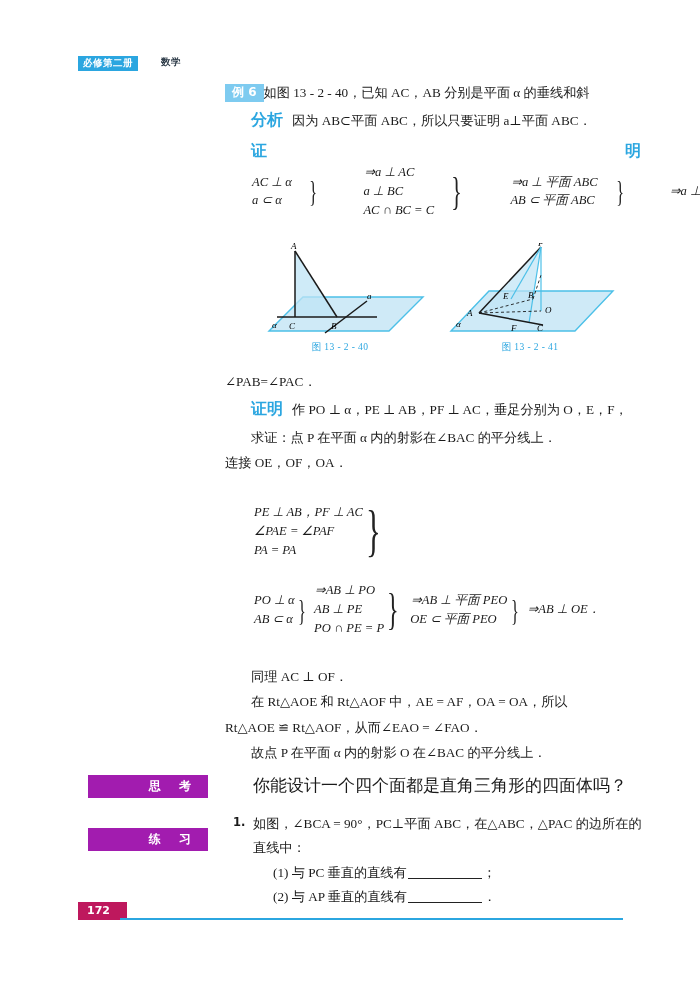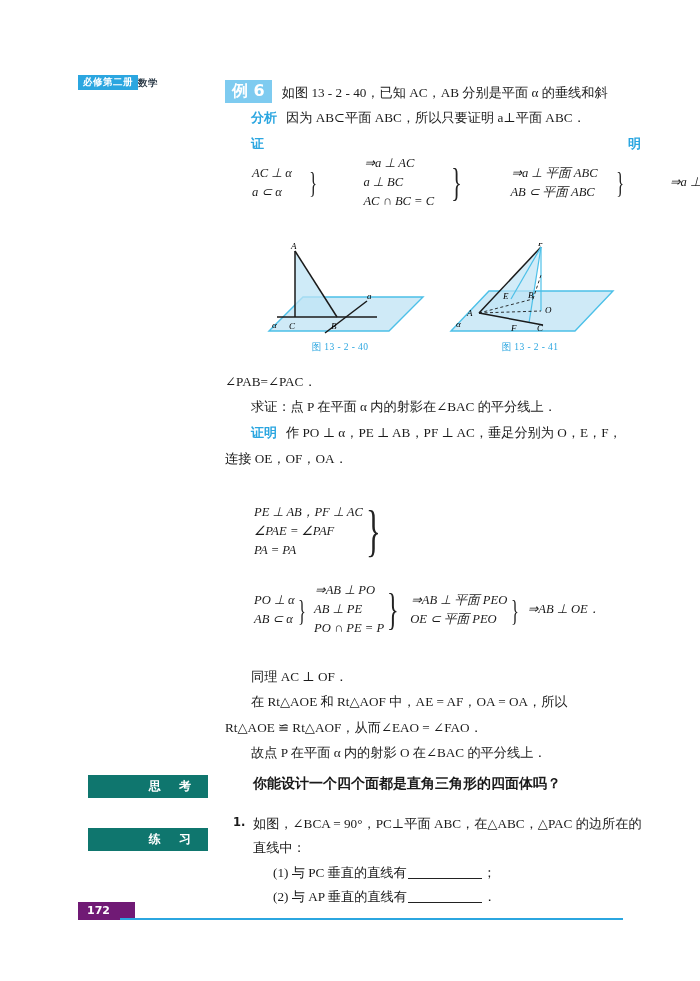--- a/index.html
+++ b/index.html
@@ -21,24 +21,24 @@
     width: 700px;
     height: 981px;
     background: #fff;
     box-sizing: border-box;
   }
 
   
   .runhead {
     position: absolute;
     left: 78px;
-    top: 75px;
+    top: 56px;
     display: flex;
-    align-items: flex-end;
-    gap: 0;
+    align-items: flex-start;
+    gap: 23px;
   }
   .runhead-badge {
     background: #2ba6e0;
     color: #ffffff;
     font-family: "DejaVu Sans", sans-serif;
     font-size: 9.5px;
     font-weight: bold;
     padding: 2px 5px 3px 5px;
     letter-spacing: 0.5px;
     line-height: 1;
@@ -66,31 +66,30 @@
     color: #1b1b1b;
   }
   .indent { text-indent: 26px; }
   .hang   { text-indent: 0; }
 
   .ex-badge {
     display: inline-block;
     background: #7ecbf0;
     color: #ffffff;
     font-family: "DejaVu Sans", sans-serif;
-    font-size: 16px;
+    font-size: 12px;
     font-weight: bold;
     padding: 1px 7px 2px 7px;
     line-height: 1.25;
     vertical-align: 1px;
-    margin-right: 10px;
   }
   .label-blue {
     color: #2ba6e0;
     font-family: "DejaVu Sans", sans-serif;
-    font-size: 13px;
+    font-size: 16px;
     font-weight: bold;
     margin-right: 9px;
   }
   i.m, .m {
     font-family: "Liberation Serif", serif;
     font-style: italic;
   }
 
   
   .deriv {
@@ -142,41 +141,40 @@
     top: 98px;
     width: 170px;
   }
 
   
   .sidebar-label {
     position: absolute;
     left: 88px;
     width: 120px;
     height: 23px;
-    background: #0f766e;
+    background: #a21caf;
     color: #ffffff;
     font-family: "DejaVu Sans", sans-serif;
     font-size: 12px;
     font-weight: bold;
     letter-spacing: 7px;
     display: flex;
     align-items: center;
     justify-content: flex-end;
     padding-right: 10px;
     box-sizing: border-box;
   }
 
   .think-text {
     position: absolute;
     left: 253px;
     top: 771px;
     width: 400px;
-    font-size: 14px;
+    font-size: 17px;
     line-height: 1.8;
-    font-weight: bold;
   }
   .exer-block {
     position: absolute;
     left: 253px;
     top: 812px;
     width: 400px;
     font-size: 13.2px;
     line-height: 1.85;
   }
   .exer-num {
@@ -200,26 +198,26 @@
   .footer {
     position: absolute;
     left: 78px;
     top: 902px;
     width: 545px;
     height: 18px;
   }
   .pagenum {
     position: absolute;
     left: 0; top: 0;
-    background: #701a75;
+    background: #be185d;
     color: #fff;
     font-family: "DejaVu Sans", sans-serif;
     font-size: 11px;
     font-weight: bold;
-    padding: 2px 25px 3px 9px;
+    padding: 2px 17px 3px 9px;
     line-height: 1.2;
   }
   .footrule {
     position: absolute;
     left: 42px;
     top: 16px;
     right: 0;
     height: 1.6px;
     background: #2ba6e0;
   }
@@ -316,24 +314,24 @@
     <div class="figcap-wrap" style="left:190px;">
       <div class="figcap">图 13 - 2 - 41</div>
     </div>
   </div>
 
   <div class="col" style="top:369px;">
     <p class="para hang">
       <span>∠PAB=∠PAC．</span>
     </p>
     <p class="para indent">
+      <span class="label-blue">证明</span><span>作 PO ⊥ α，PE ⊥ AB，PF ⊥ AC，垂足分别为 O，E，F，</span>
+    </p>
+    <p class="para indent">
       <span>求证：点 P 在平面 α 内的射影在∠BAC 的平分线上．</span>
-    </p>
-    <p class="para indent">
-      <span class="label-blue">证明</span><span>作 PO ⊥ α，PE ⊥ AB，PF ⊥ AC，垂足分别为 O，E，F，</span>
     </p>
     <p class="para hang">
       <span>连接 OE，OF，OA．</span>
     </p>
   </div>
 
   <div class="deriv" style="position:absolute;left:253px;top:500px;width:400px;">
     <span class="dgroup">
       <span class="dlines">
         <span class="m">PE ⊥ AB，PF ⊥ AC</span>

